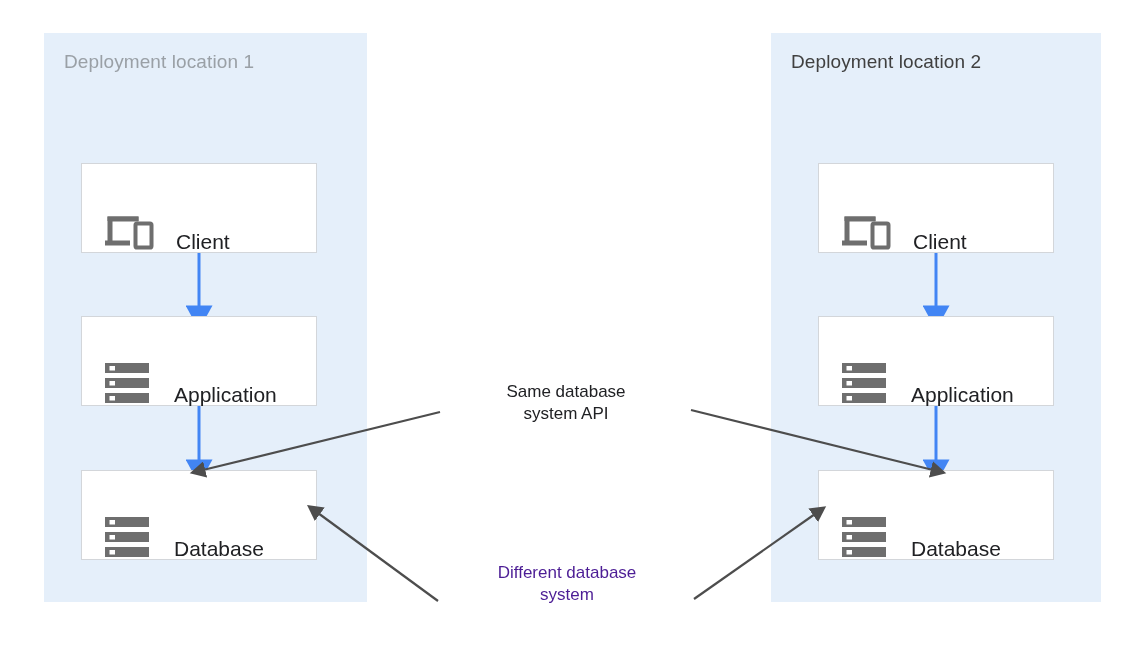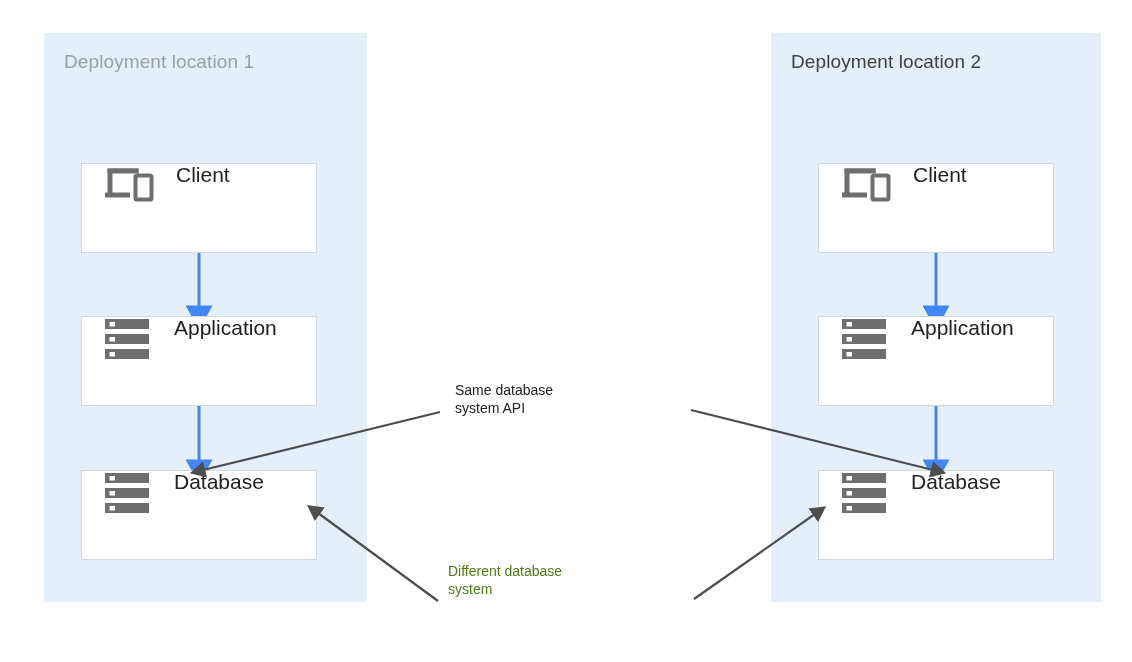--- a/index.html
+++ b/index.html
@@ -29,21 +29,21 @@
     color: #9aa0a6;
     letter-spacing: 0.1px;
     white-space: nowrap;
   }
   .node {
     position: absolute;
     background: #ffffff;
     border: 1px solid #d3d6da;
     box-sizing: border-box;
     display: flex;
-    align-items: flex-start;
+    align-items: flex-end;
     z-index: 3;
   }
   .node .node-icon {
     flex: 0 0 auto;
     display: flex;
     align-items: center;
     justify-content: center;
   }
   .node .node-label {
     font-size: 21px;
@@ -56,22 +56,23 @@
     left: 0;
     top: 0;
     width: 1132px;
     height: 662px;
     overflow: visible;
   }
   svg.arrows-blue { z-index: 2; }
   svg.arrows-gray { z-index: 5; }
   .annotation {
     position: absolute;
-    font-size: 14px;
+    font-size: 17px;
     color: #202124;
+    text-align: center;
     line-height: 1.32;
     white-space: pre-line;
     z-index: 6;
   }
 </style>
 </head>
 <body>
 
 <div id="canvas">
 
@@ -180,16 +181,16 @@
     <g id="pointer-arrow-group">
         <line x1="440" y1="412" x2="203" y2="470" stroke="#4d4d4d" stroke-width="2.2" marker-end="url(#gray-head)"></line>
         <line x1="691" y1="410" x2="933" y2="470" stroke="#4d4d4d" stroke-width="2.2" marker-end="url(#gray-head)"></line>
         <line x1="438" y1="601" x2="318" y2="513" stroke="#4d4d4d" stroke-width="2.2" marker-end="url(#gray-head)"></line>
         <line x1="694" y1="599" x2="815" y2="514" stroke="#4d4d4d" stroke-width="2.2" marker-end="url(#gray-head)"></line>
       </g>
   </svg>
 
   <div class="annotation" id="annotation-same-api" style="left: 455px; top: 381px; width: 222px; color: rgb(32, 33, 36);">Same database
 system API</div>
-  <div class="annotation" id="annotation-different-system" style="left: 448px; top: 562px; width: 238px; color: #4d7c0f;">Different database
+  <div class="annotation" id="annotation-different-system" style="left: 448px; top: 562px; width: 238px; color: #4c1d95;">Different database
 system</div>
 
 </div>
 
 </body></html>

